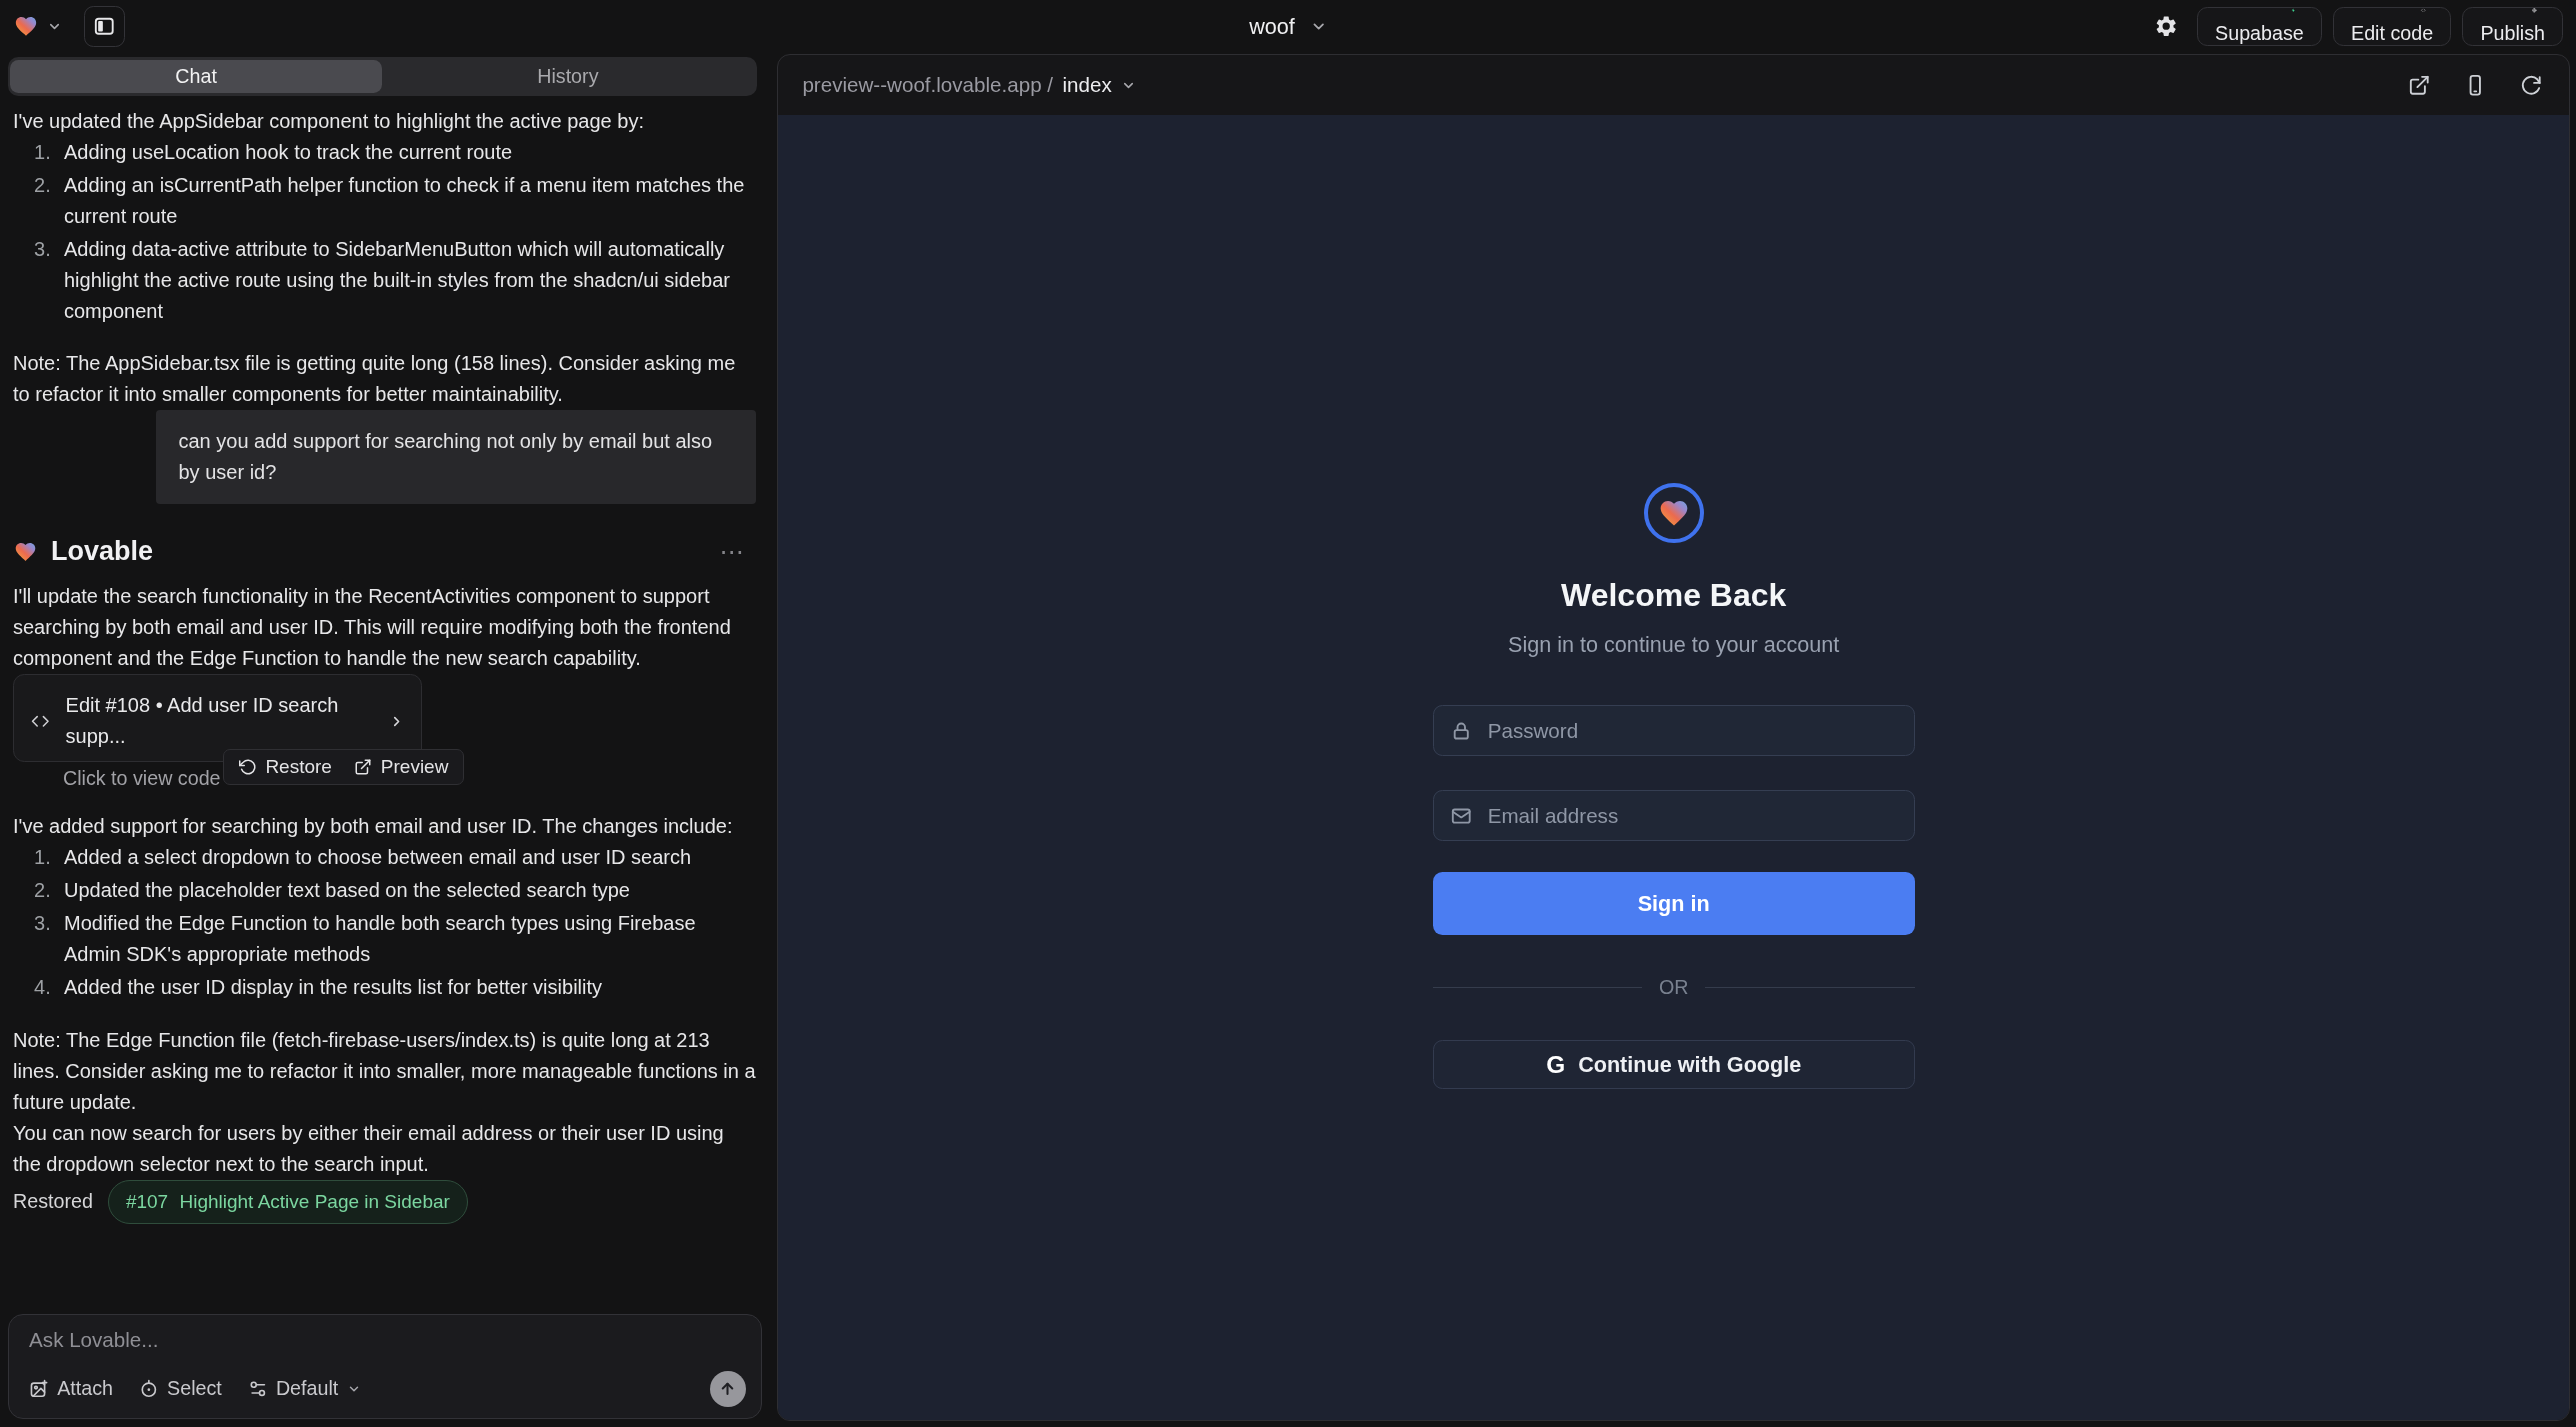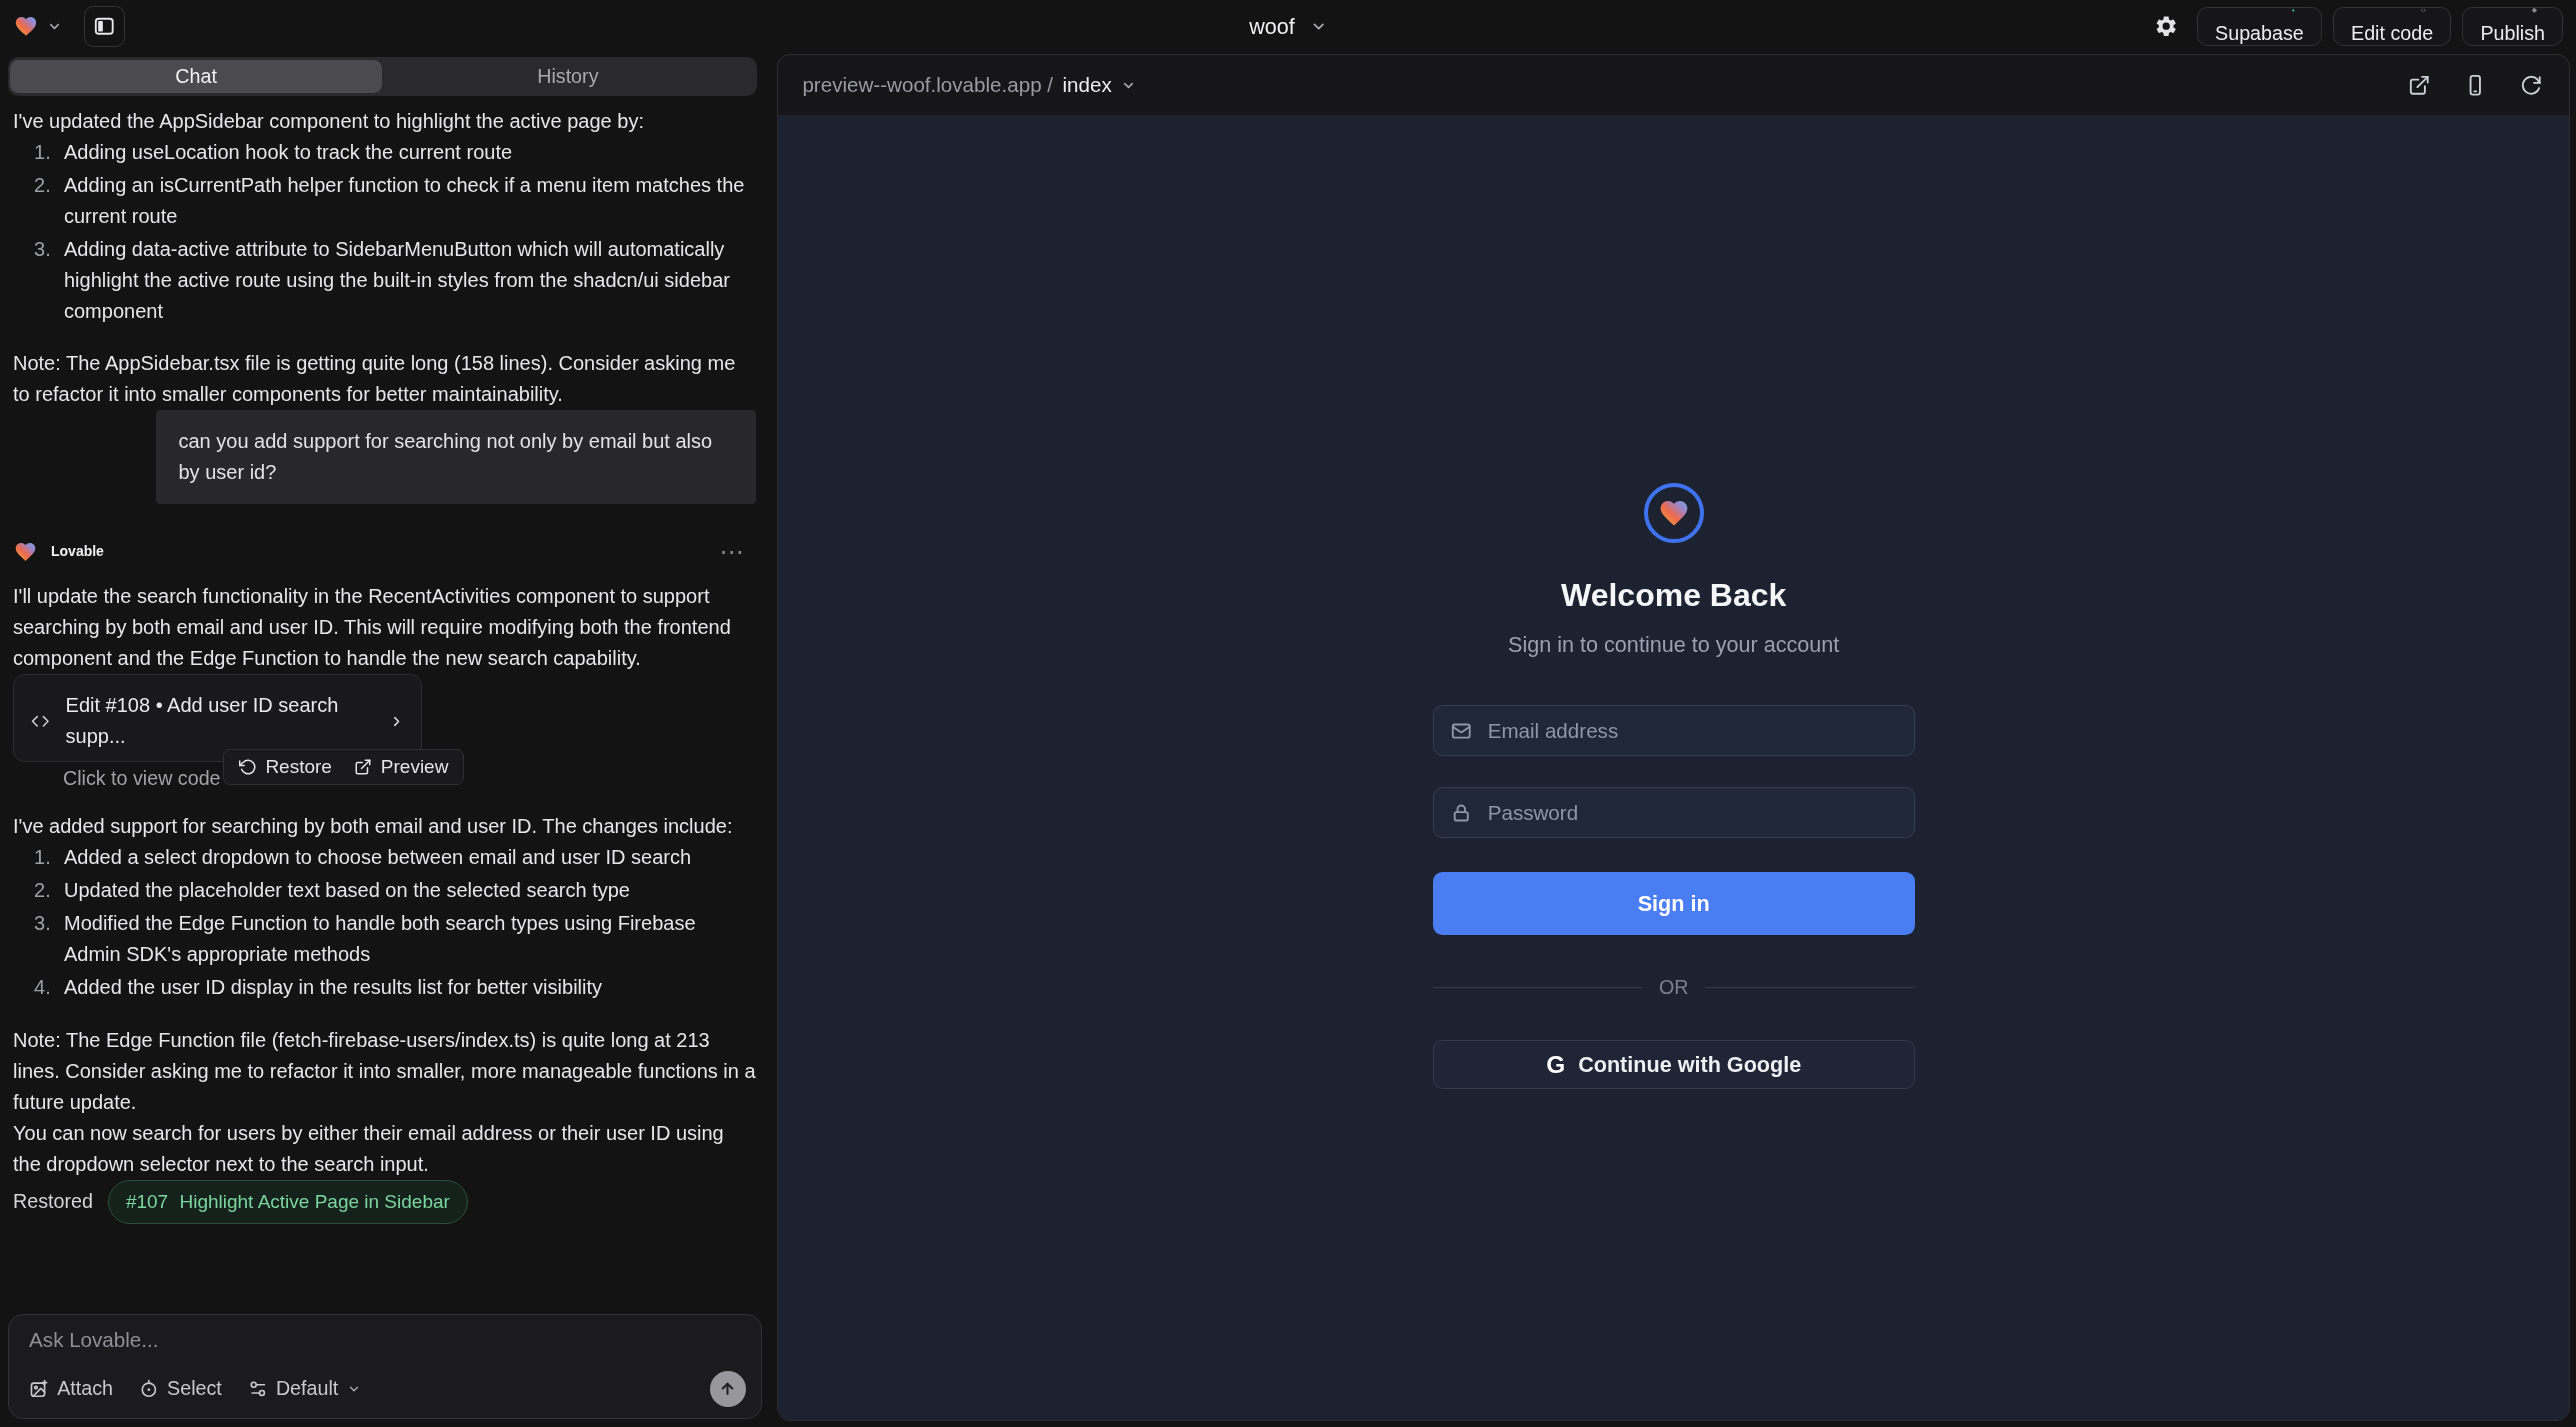--- a/index.html
+++ b/index.html
@@ -27,21 +27,21 @@
 
   .chat { position:absolute; top:53px; left:13px; width:743px; bottom:122px; font-size:20px; line-height:31px; color:#e7e7e9; }
   .chat p { margin:0; }
   .p1 { margin-bottom:23.5px; }
   ol.chat-list { list-style:none; counter-reset:n; padding-left:51px; margin:0 0 21.6px 0; }
   ol.chat-list li { counter-increment:n; position:relative; margin-bottom:1.9px; }
   ol.chat-list li::before { content:counter(n)"."; position:absolute; left:-30px; color:#9da0a4; }
   .note1 { margin-bottom:35px; }
   .user-bubble { margin-left:auto; max-width:600px; width:fit-content; background:#28282b; border-radius:4px; padding:16px 22.5px; color:#e3e3e5; margin-bottom:32px; }
   .lovable-row { display:flex; align-items:center; gap:13px; margin-bottom:14px; }
-  .lovable-name { font-weight:bold; font-size:14px; color:#f1f1f3; }
+  .lovable-name { font-weight:bold; font-size:27px; color:#f1f1f3; }
   .lovable-dots { margin-left:auto; color:#85858a; font-size:24.4px; letter-spacing:2.8px; margin-right:9.4px; }
   .p2 { margin-bottom:17px; }
   .edit-card-wrap { position:relative; height:111px; margin-bottom:26px; }
   .edit-card { position:absolute; left:0; top:0; width:409px; height:88px; background:#19191b; border:0.9px solid #2d2d31; border-radius:11.3px; padding:15px 17px; cursor:pointer; }
   .edit-row1 { display:flex; align-items:center; gap:16px; color:#e9e9eb; font-size:20px; }
   .edit-row1 .code-ic { color:#cfcfd3; }
   .edit-row1 .chev-r { color:#d6d6da; margin-left:1.9px; }
   .edit-sub { margin-top:10.3px; margin-left:32px; color:#a2a2a7; font-size:19.7px; }
   .restore-bar { position:absolute; left:210px; top:75px; height:36px; background:#1a1a1d; border:0.9px solid #2f2f33; border-radius:7px; display:flex; align-items:center; gap:22.5px; padding:0 15px; z-index:2; }
   .restore-bar .rb-btn { display:flex; align-items:center; gap:8.4px; background:none; border:none; color:#e4e4e6; font-size:19px; font-family:inherit; cursor:pointer; }
@@ -325,34 +325,34 @@
               <stop offset="0.75" stop-color="#9c86c9"></stop>
                   <stop offset="1" stop-color="#6fa3e3"></stop>
             </linearGradient>
               </defs>
             <path fill="url(#hg3)" d="M12 21.35l-1.45-1.32C5.4 15.36 2 12.28 2 8.5 2 5.42 4.42 3 7.5 3c1.74 0 3.41.81 4.5 2.09C13.09 3.81 14.76 3 16.5 3 19.58 3 22 5.42 22 8.5c0 3.78-3.4 6.86-8.55 11.54L12 21.35z"></path>
           </svg>
         </div>
         <div class="auth-title">Welcome Back</div>
         <div class="auth-sub">Sign in to continue to your account</div>
 
+        <div class="field pw-field">
+          <svg class="f-icon" width="22.5" height="22.5" viewBox="0 0 24 24" fill="none" stroke="currentColor" stroke-width="2" stroke-linecap="round" stroke-linejoin="round">
+            <rect x="5" y="11" width="14" height="9" rx="2"></rect>
+              <path d="M8 11V8a4 4 0 0 1 8 0v3"></path>
+          </svg>
+          <input type="password" placeholder="Password" style="">
+        </div>
         <div class="field">
           <svg class="f-icon" width="22.5" height="22.5" viewBox="0 0 24 24" fill="none" stroke="currentColor" stroke-width="2" stroke-linecap="round" stroke-linejoin="round">
             <rect x="3" y="5" width="18" height="14" rx="2"></rect>
               <path d="M3 7.5l9 6 9-6"></path>
           </svg>
           <input type="text" placeholder="Email address" style="">
         </div>
-        <div class="field pw-field">
-          <svg class="f-icon" width="22.5" height="22.5" viewBox="0 0 24 24" fill="none" stroke="currentColor" stroke-width="2" stroke-linecap="round" stroke-linejoin="round">
-            <rect x="5" y="11" width="14" height="9" rx="2"></rect>
-              <path d="M8 11V8a4 4 0 0 1 8 0v3"></path>
-          </svg>
-          <input type="password" placeholder="Password" style="">
-        </div>
 
         <button class="signin-btn">Sign in</button>
 
         <div class="or-row">
           <div class="line"></div>
           <span class="or-txt">OR</span>
           <div class="line"></div>
         </div>
 
         <button class="google-btn">

